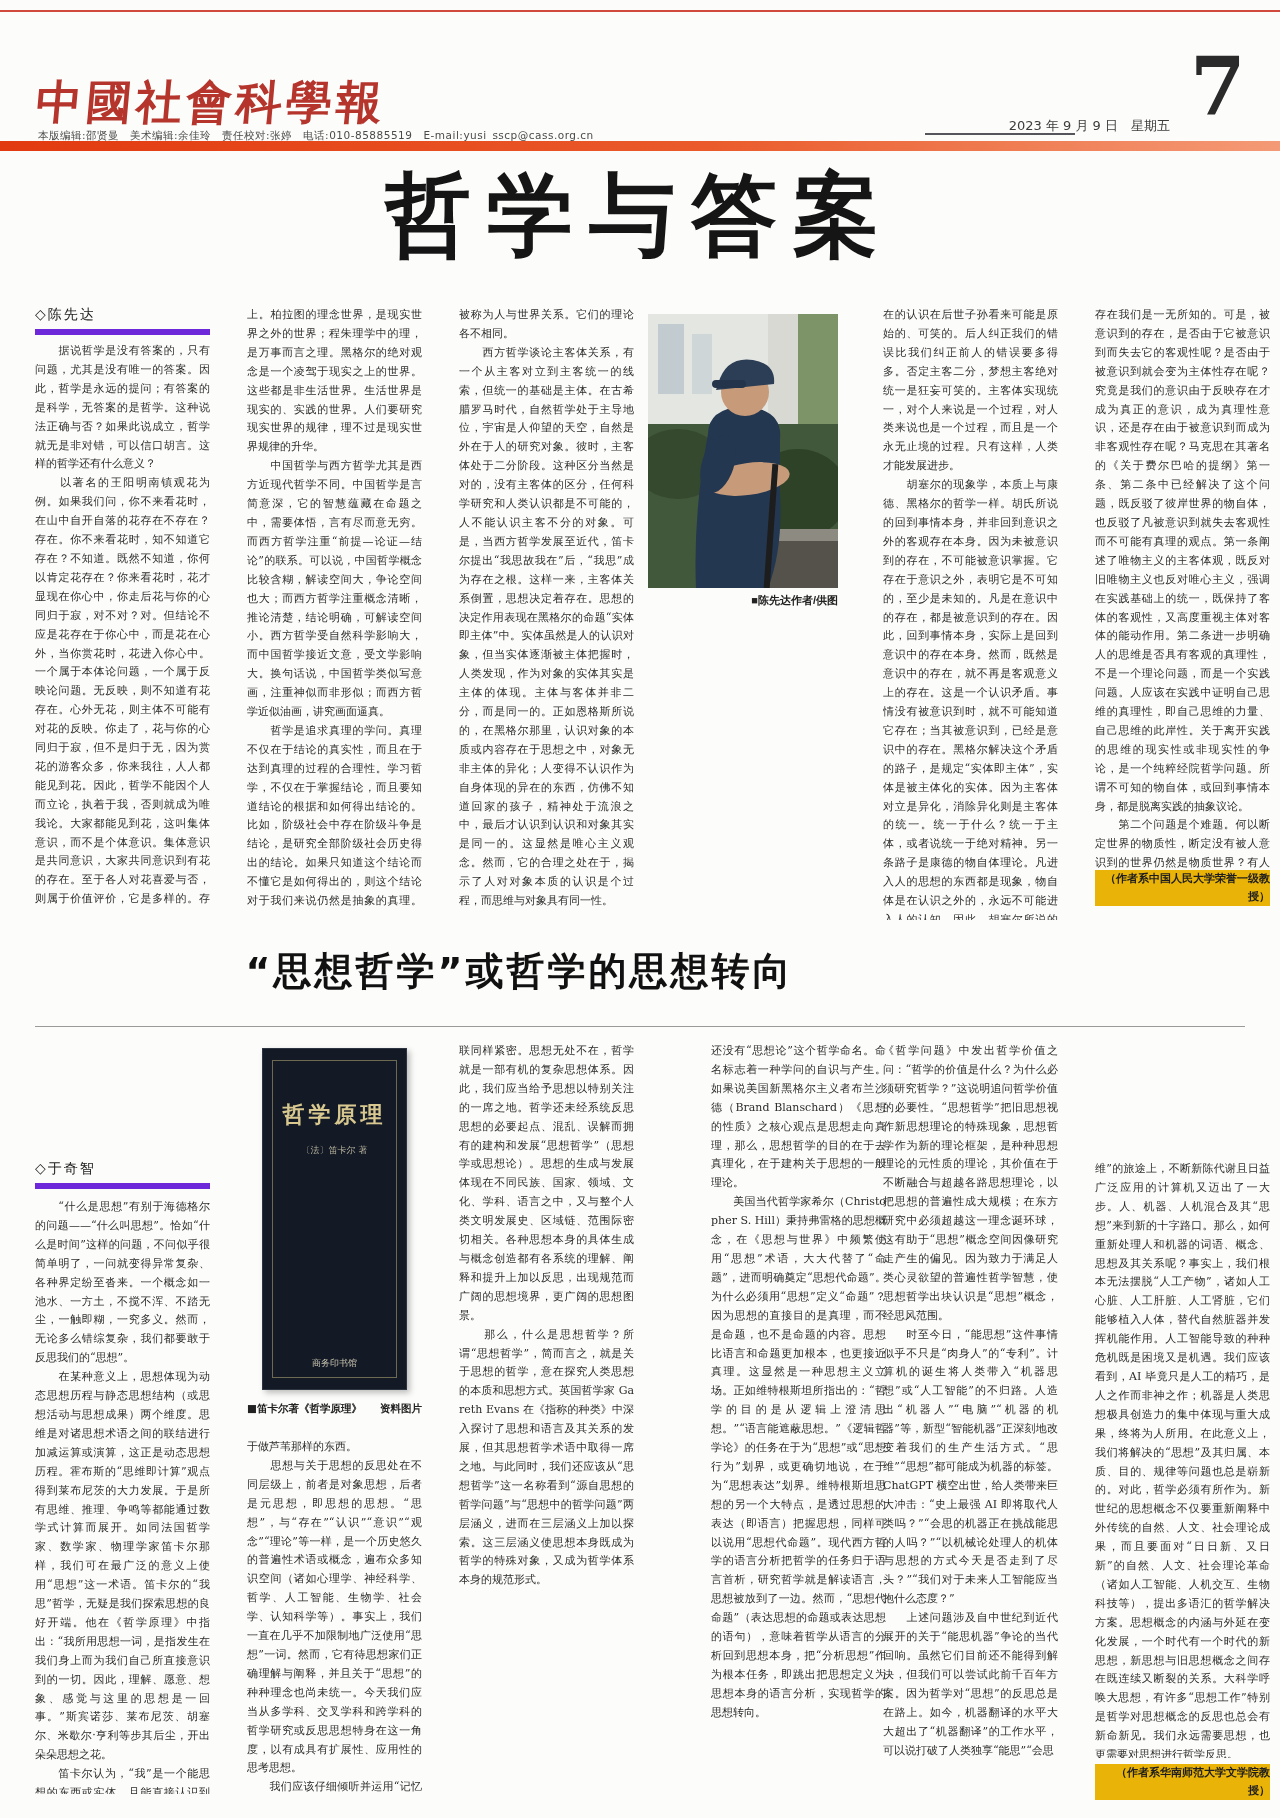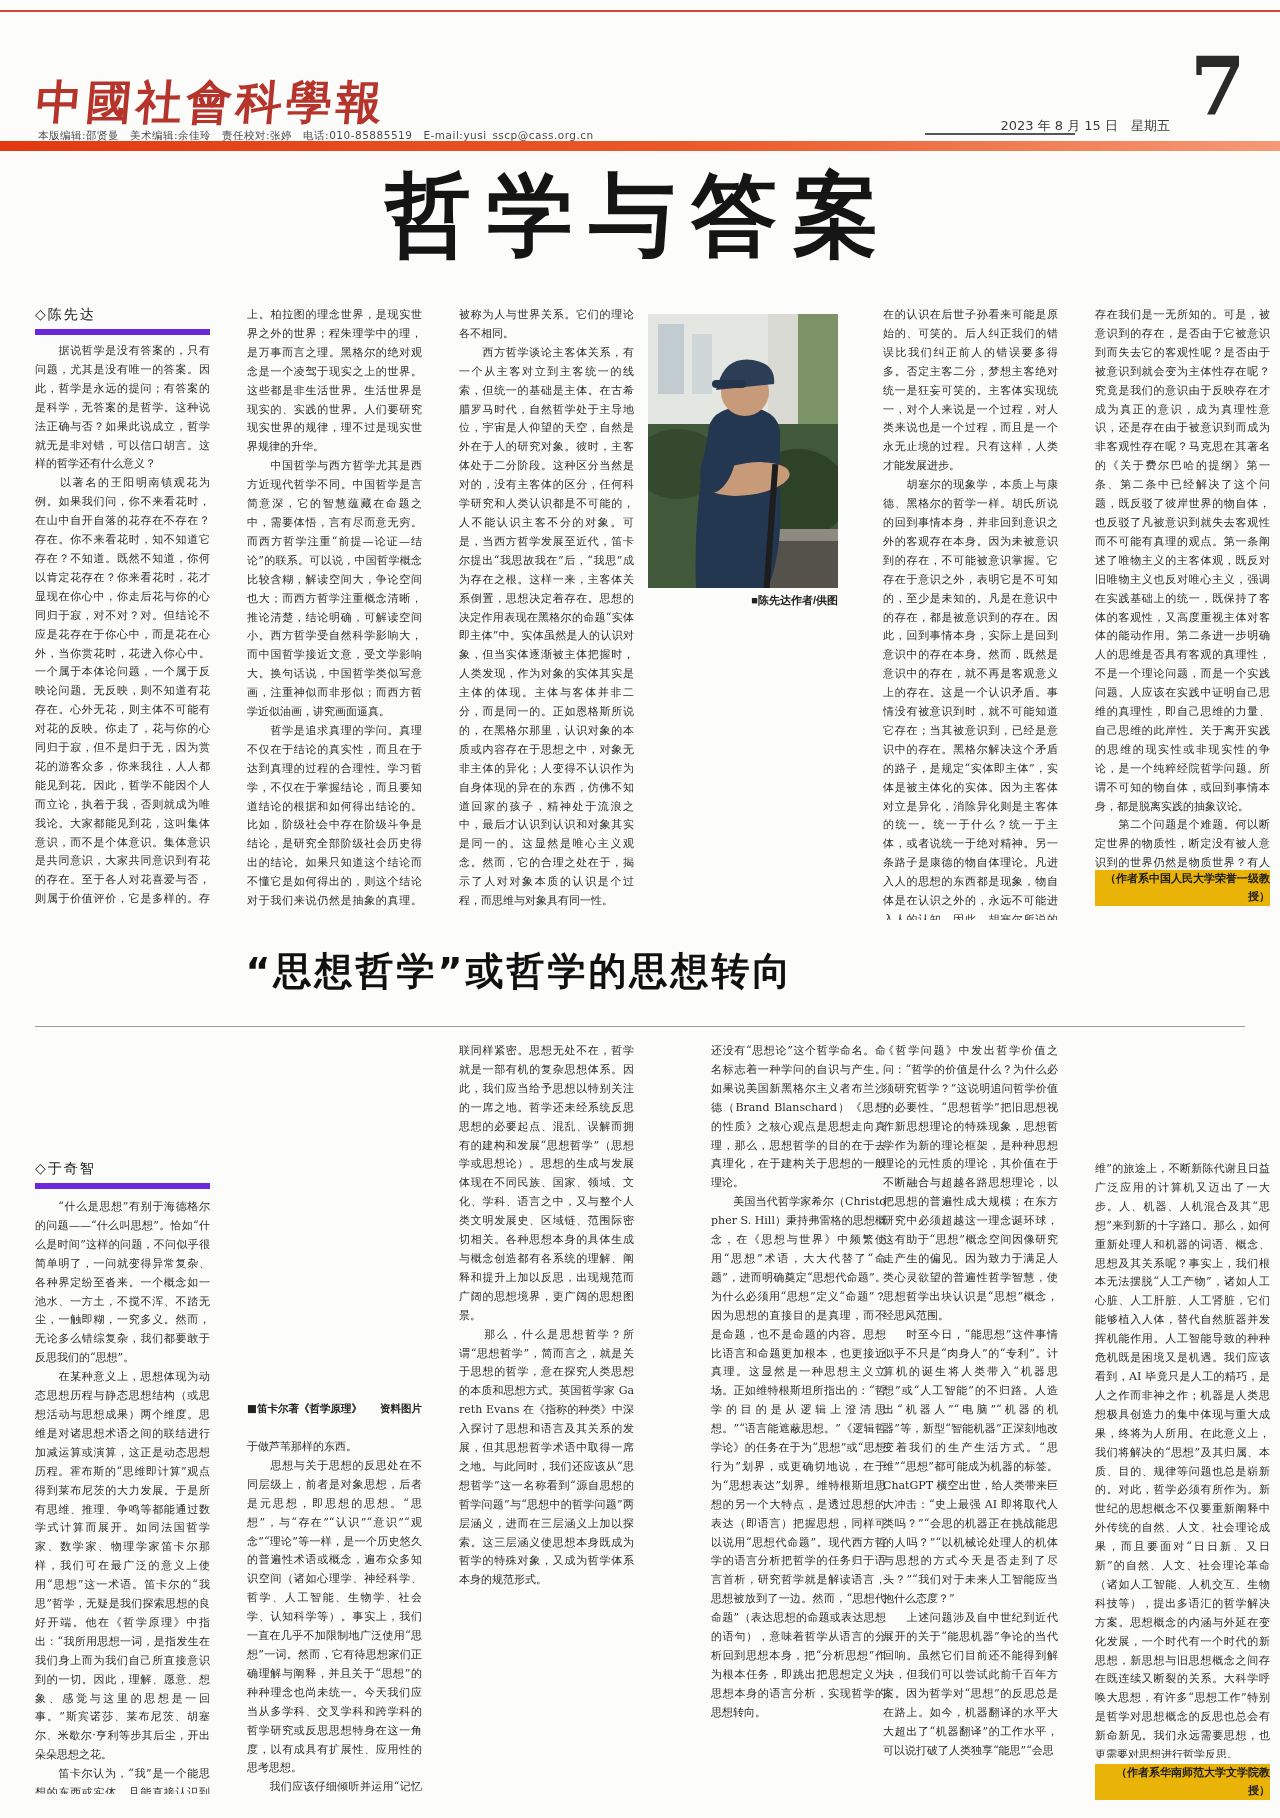--- a/index.html
+++ b/index.html
@@ -45,21 +45,21 @@
 </style>
 </head>
 <body>
 
 <div class="page">
 
   <div class="abs topline"></div>
   <div class="abs masthead">中國社會科學報</div>
   <div class="abs staffline">本版编辑:邵贤曼　美术编辑:余佳玲　责任校对:张婷　电话:010-85885519　E-mail:yusi_sscp@cass.org.cn</div>
   <div class="abs section-underline"></div>
-  <div class="abs dateline">2023 年 8 月 15 日　星期五</div>
+  <div class="abs dateline">2023 年 9 月 9 日　星期五</div>
   <div class="abs pagenum">7</div>
   <div class="abs redbar"></div>
 
   <div class="abs headline1">哲学与答案</div>
   <div class="abs byline" style="left:35px;top:306px;">◇陈先达</div>
 
   <div class="abs col" style="left:35px;top:342px;height:564px;">　　据说哲学是没有答案的，只有问题，尤其是没有唯一的答案。因此，哲学是永远的提问；有答案的是科学，无答案的是哲学。这种说法正确与否？如果此说成立，哲学就无是非对错，可以信口胡言。这样的哲学还有什么意义？
 　　以著名的王阳明南镇观花为例。如果我们问，你不来看花时，在山中自开自落的花存在不存在？存在。你不来看花时，知不知道它存在？不知道。既然不知道，你何以肯定花存在？你来看花时，花才显现在你心中，你走后花与你的心同归于寂，对不对？对。但结论不应是花存在于你心中，而是花在心外，当你赏花时，花进入你心中。一个属于本体论问题，一个属于反映论问题。无反映，则不知道有花存在。心外无花，则主体不可能有对花的反映。你走了，花与你的心同归于寂，但不是归于无，因为赏花的游客众多，你来我往，人人都能见到花。因此，哲学不能因个人而立论，执着于我，否则就成为唯我论。大家都能见到花，这叫集体意识，而不是个体意识。集体意识是共同意识，大家共同意识到有花的存在。至于各人对花喜爱与否，则属于价值评价，它是多样的。存在是客观的，是一；评价是多样的，是多。唯心主义以多否定一，机械唯物主义则以一否定多。主客体关系往往包含一与多的关系。主体反映是多，这个多属于主体世界；多中有一，这个一属于客观世界。朱熹说理一万殊，天上一轮月，水中有无数月，凡有水处都有月。一方面，这种说法是合理的。另一方面，不合理之处在于，朱熹讲的是理，是处在于物的理，这个理是一，水月是多，是理在万水中的表现。这种看法是头脑倒置的。哲学回归生活是由天上回到地</div>
   <div class="abs col" style="left:247px;top:306px;height:600px;">上。柏拉图的理念世界，是现实世界之外的世界；程朱理学中的理，是万事而言之理。黑格尔的绝对观念是一个凌驾于现实之上的世界。这些都是非生活世界。生活世界是现实的、实践的世界。人们要研究现实世界的规律，理不过是现实世界规律的升华。
 　　中国哲学与西方哲学尤其是西方近现代哲学不同。中国哲学是言简意深，它的智慧蕴藏在命题之中，需要体悟，言有尽而意无穷。而西方哲学注重“前提—论证—结论”的联系。可以说，中国哲学概念比较含糊，解读空间大，争论空间也大；而西方哲学注重概念清晰，推论清楚，结论明确，可解读空间小。西方哲学受自然科学影响大，而中国哲学接近文意，受文学影响大。换句话说，中国哲学类似写意画，注重神似而非形似；而西方哲学近似油画，讲究画面逼真。
@@ -104,20 +104,26 @@
   <div class="abs attr" style="left:1095px;top:870px;">（作者系中国人民大学荣誉一级教授）</div>
 
   <div class="abs headline2">“思想哲学”或哲学的思想转向</div>
   <div class="abs rule2"></div>
   <div class="abs byline" style="left:35px;top:1160px;">◇于奇智</div>
 
   <div class="abs col" style="left:35px;top:1198px;height:596px;">　　“什么是思想”有别于海德格尔的问题——“什么叫思想”。恰如“什么是时间”这样的问题，不问似乎很简单明了，一问就变得异常复杂、各种界定纷至沓来。一个概念如一池水、一方土，不搅不浑、不踏无尘，一触即糊，一究多义。然而，无论多么错综复杂，我们都要敢于反思我们的“思想”。
 　　在某种意义上，思想体现为动态思想历程与静态思想结构（或思想活动与思想成果）两个维度。思维是对诸思想术语之间的联结进行加减运算或演算，这正是动态思想历程。霍布斯的“思维即计算”观点得到莱布尼茨的大力发展。于是所有思维、推理、争鸣等都能通过数学式计算而展开。如同法国哲学家、数学家、物理学家笛卡尔那样，我们可在最广泛的意义上使用“思想”这一术语。笛卡尔的“我思”哲学，无疑是我们探索思想的良好开端。他在《哲学原理》中指出：“我所用思想一词，是指发生在我们身上而为我们自己所直接意识到的一切。因此，理解、愿意、想象、感觉与这里的思想是一回事。”斯宾诺莎、莱布尼茨、胡塞尔、米歇尔·亨利等步其后尘，开出朵朵思想之花。
 　　笛卡尔认为，“我”是一个能思想的东西或实体，且能直接认识到自己作为能思想者而存在。笛卡尔力图区别人与机器，并断言只有思想者才能学习人的语言；拉美特利却认为人与动物没有根本区别，进而提出人既是动物也是机器，甚至是植物。人需要思想，因思想而伟大，正如帕斯卡尔所言：“人只不过是一根芦苇，是自然界最脆弱的东西，但他是一根能思想的芦苇。”“芦苇”之喻包含着极其丰富的内涵。人如芦苇又胜于芦苇，既与芦苇具有极其相似的特征，又不同</div>
 
+  <div class="abs book">
+    <div class="book-inner"></div>
+    <div class="book-title">哲学原理</div>
+    <div class="book-author">〔法〕笛卡尔 著</div>
+    <div class="book-pub">商务印书馆</div>
+  </div>
   <div class="abs book-caption">
     <span>■笛卡尔著《哲学原理》</span>
     <span>资料图片</span>
   </div>
 
   <div class="abs col" style="left:247px;top:1438px;height:356px;">于做芦苇那样的东西。
 　　思想与关于思想的反思处在不同层级上，前者是对象思想，后者是元思想，即思想的思想。“思想”，与“存在”“认识”“意识”“观念”“理论”等一样，是一个历史悠久的普遍性术语或概念，遍布众多知识空间（诸如心理学、神经科学、哲学、人工智能、生物学、社会学、认知科学等）。事实上，我们一直在几乎不加限制地广泛使用“思想”一词。然而，它有待思想家们正确理解与阐释，并且关于“思想”的种种理念也尚未统一。今天我们应当从多学科、交叉学科和跨学科的哲学研究或反思思想特身在这一角度，以有成具有扩展性、应用性的思考思想。
 　　我们应该仔细倾听并运用“记忆中的思想”，以各种方式地揭示其内涵与外延。“思想”聚集了大量资源，具有多重丰富基因。</div>
   <div class="abs col" style="left:459px;top:1042px;height:752px;">联同样紧密。思想无处不在，哲学就是一部有机的复杂思想体系。因此，我们应当给予思想以特别关注的一席之地。哲学还未经系统反思思想的必要起点、混乱、误解而拥有的建构和发展“思想哲学”（思想学或思想论）。思想的生成与发展体现在不同民族、国家、领域、文化、学科、语言之中，又与整个人类文明发展史、区域链、范围际密切相关。各种思想本身的具体生成与概念创造都有各系统的理解、阐释和提升上加以反思，出现规范而广阔的思想境界，更广阔的思想图景。
 　　那么，什么是思想哲学？所谓“思想哲学”，简而言之，就是关于思想的哲学，意在探究人类思想的本质和思想方式。英国哲学家 Gareth Evans 在《指称的种类》中深入探讨了思想和语言及其关系的发展，但其思想哲学术语中取得一席之地。与此同时，我们还应该从“思想哲学”这一名称看到“源自思想的哲学问题”与“思想中的哲学问题”两层涵义，进而在三层涵义上加以探索。这三层涵义使思想本身既成为哲学的特殊对象，又成为哲学体系本身的规范形式。</div>

